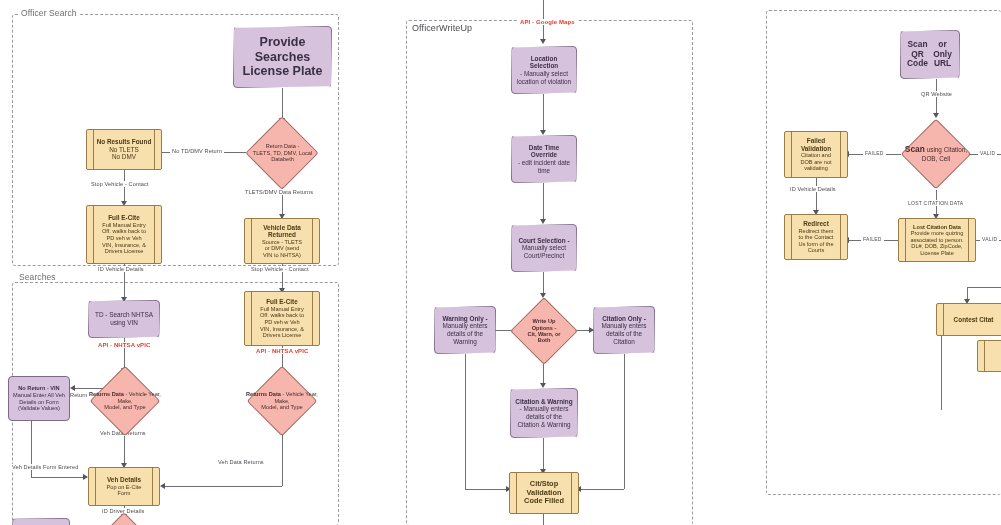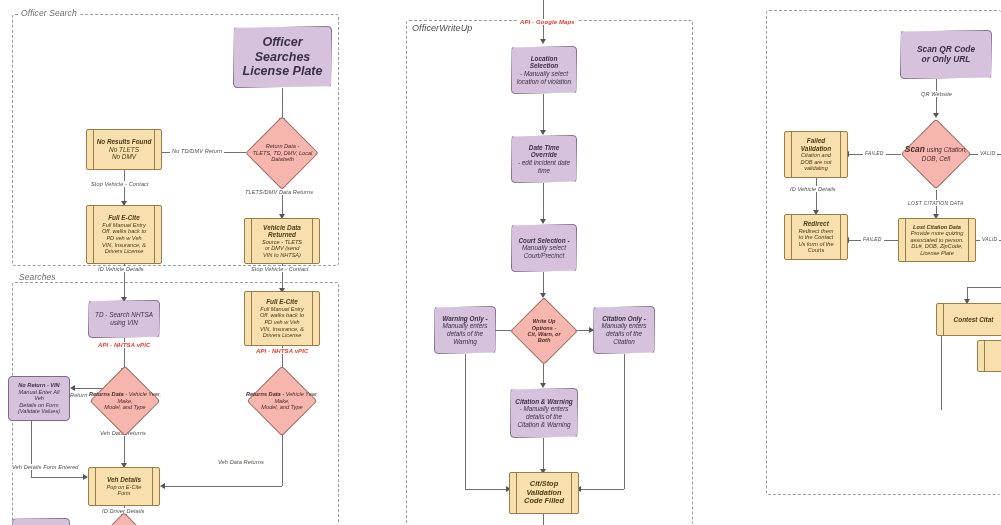--- a/index.html
+++ b/index.html
@@ -1,21 +1,21 @@
 <!DOCTYPE html>
 <html><head>
 <meta charset="utf-8">
 <style>
   html,body{margin:0;padding:0;background:#ffffff;}
   body{
     width:1001px;height:525px;overflow:hidden;position:relative;
     font-family:"Liberation Sans",sans-serif;
     color:#2f2a3a;
   }
-  #stage{position:absolute;left:0;top:0;width:1001px;height:525px;font-style:italic;}
+  #stage{position:absolute;left:0;top:0;width:1001px;height:525px;}
 
   
   .lane{
     position:absolute;
     border:1.4px dashed #9b9b9b;
     border-radius:3px;
     box-sizing:border-box;
     background:transparent;
   }
   .lane-label{
@@ -112,21 +112,21 @@
 </style>
 </head>
 <body>
 
 <div id="stage">
 
   <div class="lane" style="left:12px;top:14px;width:327px;height:252px;"></div>
   <div class="lane-label" style="left:18px;top:8px;">Officer Search</div>
 
   <div class="node purple skew" style="left:233px;top:26px;width:99px;height:62px;flex-direction:column;">
-    <span class="txt t12">Officer Searches</span>
+    <span class="txt t12">Provide Searches</span>
     <span class="txt t12">License Plate</span>
   </div>
 
   <div class="edge ev" style="left:282px;top:88px;height:32px;"></div>
   <div class="arrow ar-down" style="left:279px;top:118px;"></div>
 
   <div class="diamond" style="left:246px;top:122px;width:73px;height:62px;">
     <div class="dshape" style="left:10px;top:5px;width:52px;height:52px;"></div>
     <div class="dtxt t6">
       <span>Return Data -</span><br>
@@ -345,21 +345,21 @@
 
   <div class="node orange" style="left:509px;top:472px;width:70px;height:42px;flex-direction:column;">
     <span class="txt t8" style="font-weight:bold;">Cit/Stop</span>
     <span class="txt t8" style="font-weight:bold;">Validation</span>
     <span class="txt t8" style="font-weight:bold;">Code Filled</span>
   </div>
   <div class="edge ev" style="left:543px;top:514px;height:11px;"></div>
 
   <div class="lane" style="left:766px;top:10px;width:235px;height:485px;border-right:none;"></div>
 
-  <div class="node purple skew" style="left:900px;top:30px;width:92px;height:49px;flex-direction:column;">
+  <div class="node purple skew" style="left:900px;top:30px;width:60px;height:49px;flex-direction:row;">
     <span class="txt t9b">Scan QR Code</span>
     <span class="txt t9b">or Only URL</span>
   </div>
 
   <div class="edge ev" style="left:936px;top:79px;height:37px;"></div>
   <div class="arrow ar-down" style="left:933px;top:113px;"></div>
   <div class="elabel" style="left:919px;top:91px;">QR Website</div>
 
   <div class="diamond" style="left:899px;top:118px;width:74px;height:72px;">
     <div class="dshape" style="left:12px;top:11px;width:50px;height:50px;"></div>

